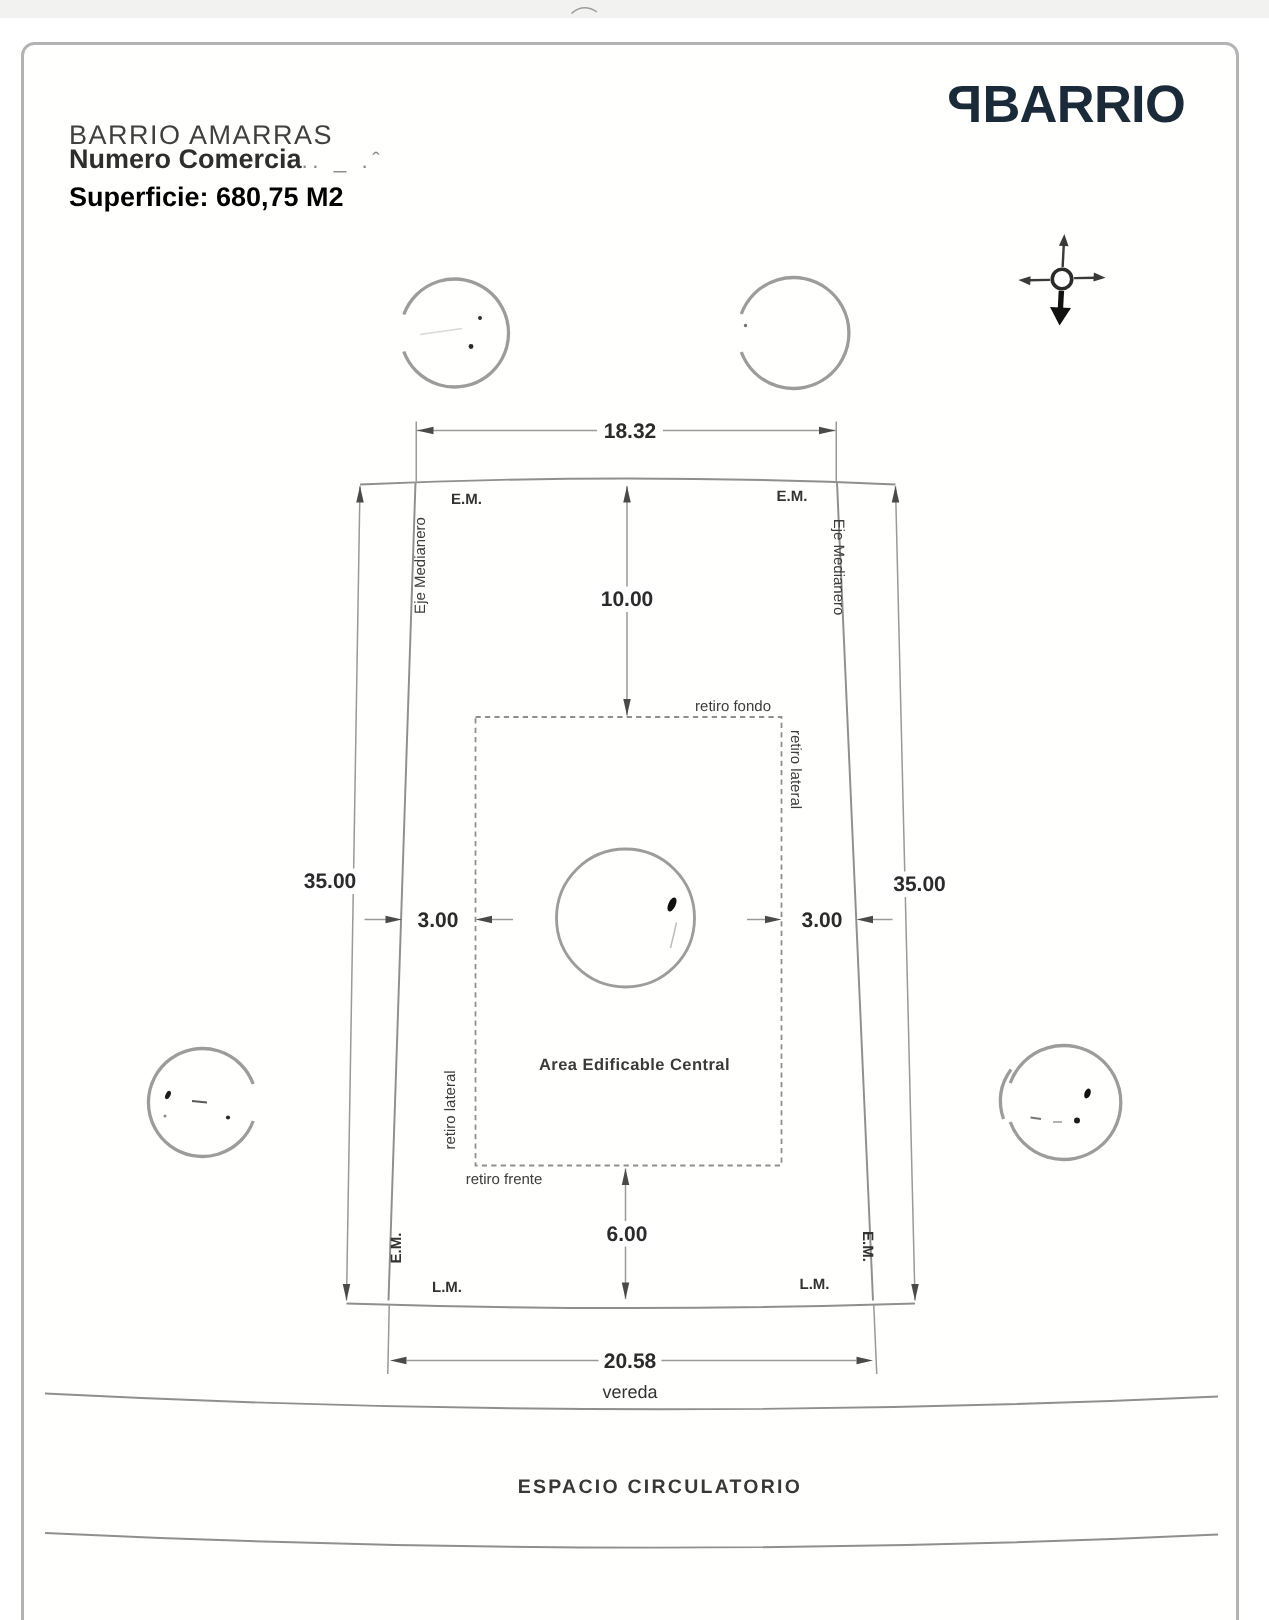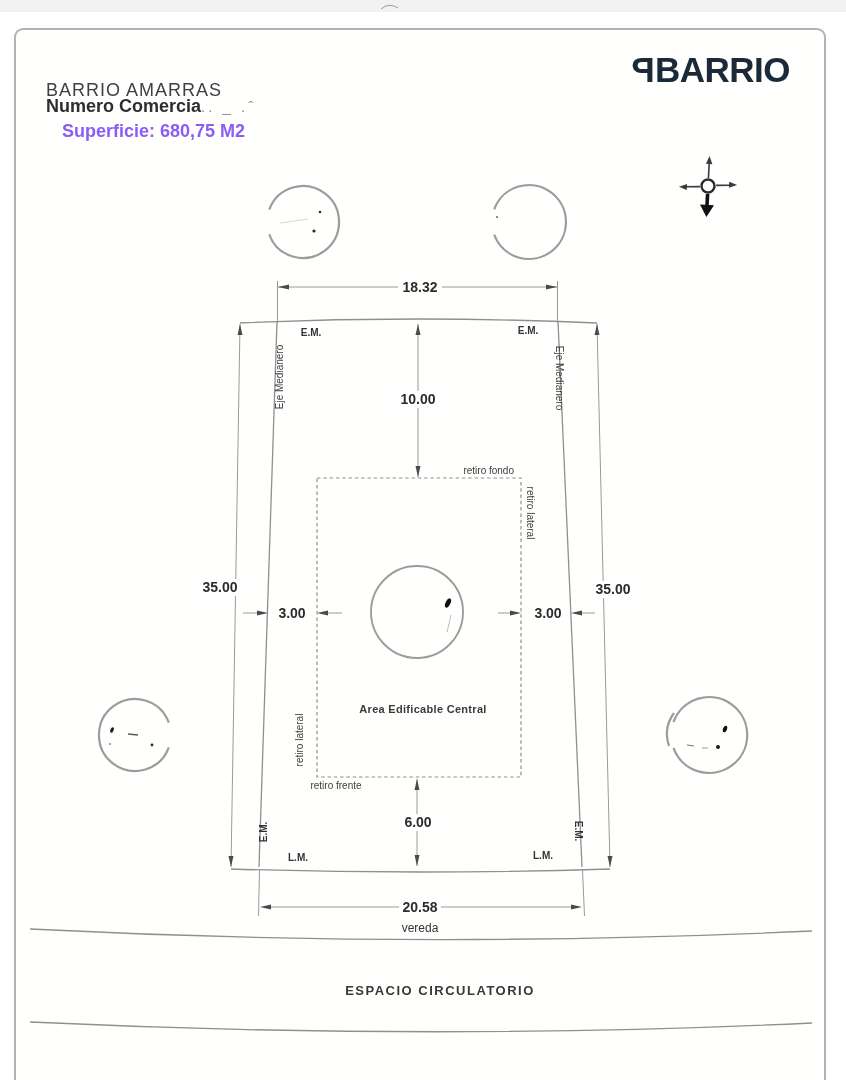--- a/index.html
+++ b/index.html
@@ -11,21 +11,21 @@
   .page-frame{
     position:absolute;left:14px;top:28px;width:808px;height:1100px;
     border:2px solid #b3b3b3;border-radius:9px 9px 0 0;background:#fffffe;
   }
   .hdr-title{
     position:absolute;left:46px;top:56px;font-size:18px;letter-spacing:1px;
     color:#404040;font-weight:400;margin-top:24px;
   }
   .hdr-line1{position:absolute;left:46px;top:96px;font-size:18px;font-weight:700;color:#2e2e2e;}
   .hdr-line1 .smudge{font-weight:400;color:#8a8a8a;letter-spacing:3px;font-size:15px;}
-  .hdr-line2{position:absolute;left:62px;top:121px;font-size:18px;font-weight:700;color:#8b5cf6;}
+  .hdr-line2{position:absolute;left:46px;top:121px;font-size:18px;font-weight:700;color:#000000;}
   .brand{
     position:absolute;left:600px;top:50px;width:190px;text-align:right;
     font-size:35px;font-weight:700;letter-spacing:-.5px;color:#1b2a38;
   }
   .brand .rev{display:inline-block;transform:scaleX(-1);}
   svg{position:absolute;left:0;top:0;}
   .ln{stroke:#8f8f8f;stroke-width:1.3;fill:none;}
   .lnthin{stroke:#9a9a9a;stroke-width:1;fill:none;}
   .dash{stroke:#8f8f8f;stroke-width:1.2;fill:none;stroke-dasharray:3.5 2.8;}
   .tree{stroke:#9c9c9c;stroke-width:2.2;fill:none;}

